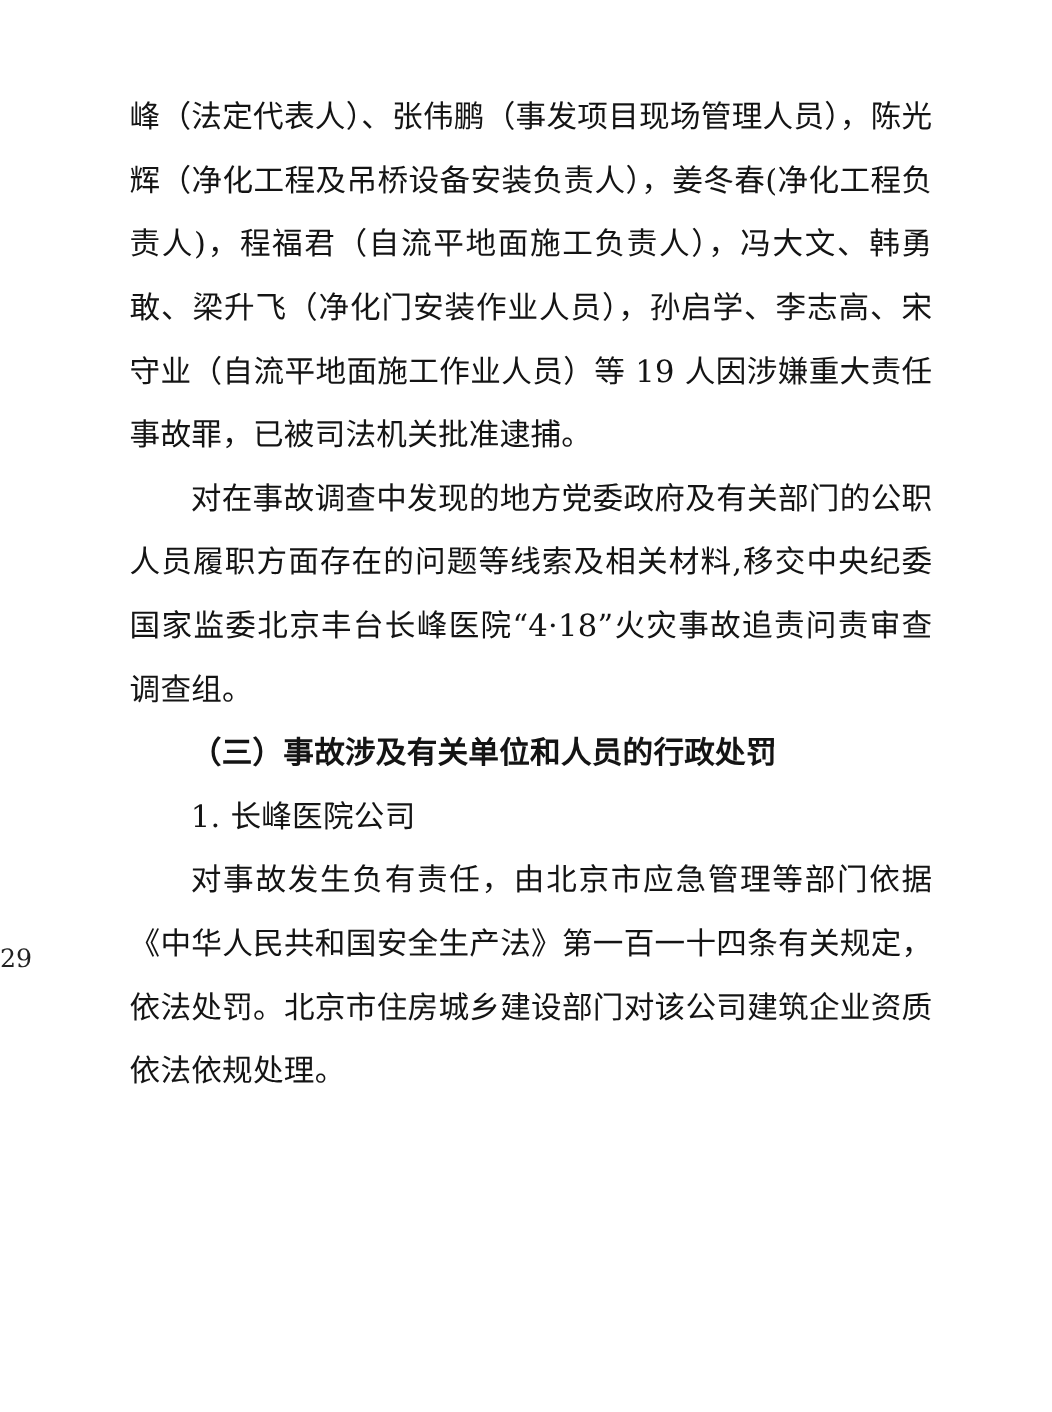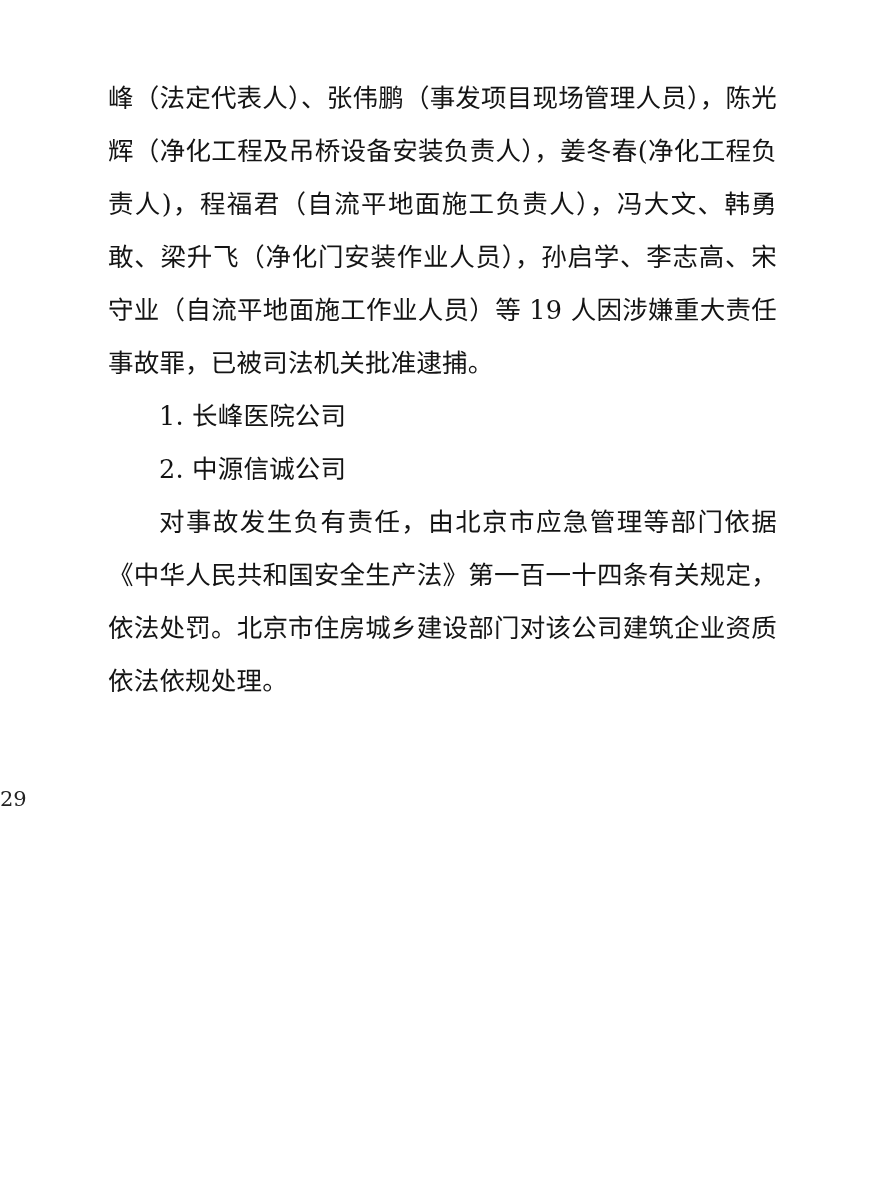--- a/index.html
+++ b/index.html
@@ -64,25 +64,26 @@
 </style>
 </head>
 <body>
 
 <div class="page">
   <div class="body-text">
 
     <p class="para noindent">峰（法定代表人）、张伟鹏（事发项目现场管理人员），陈光辉（净化工程及吊桥设备安装负责人），姜冬春(净化工程负责人)，程福君（自流平地面施工负责人），冯大文、韩勇敢、梁升飞（净化门安装作业人员），孙启学、李志高、宋守业（自流平地面施工作业人员）等 19 人因涉嫌重大责任事故罪，已被司法机关批准逮捕。</p>
 
 
+    <p class="para">对在事故调查中发现的地方党委政府及有关部门的公职人员履职方面存在的问题等线索及相关材料,移交中央纪委国家监委北京丰台长峰医院“4·18”火灾事故追责问责审查调查组。</p>
 
+    <p class="heading">（三）事故涉及有关单位和人员的行政处罚</p>
 
     <p class="subheading">1. 长峰医院公司</p>
 
 
-    <p class="subheading">2. 中源信诚公司</p>
 
     <p class="para">对事故发生负有责任，由北京市应急管理等部门依据《中华人民共和国安全生产法》第一百一十四条有关规定，依法处罚。北京市住房城乡建设部门对该公司建筑企业资质依法依规处理。</p>
 
   </div>
 
   <div class="page-number">29</div>
 </div>
 
 </body></html>

